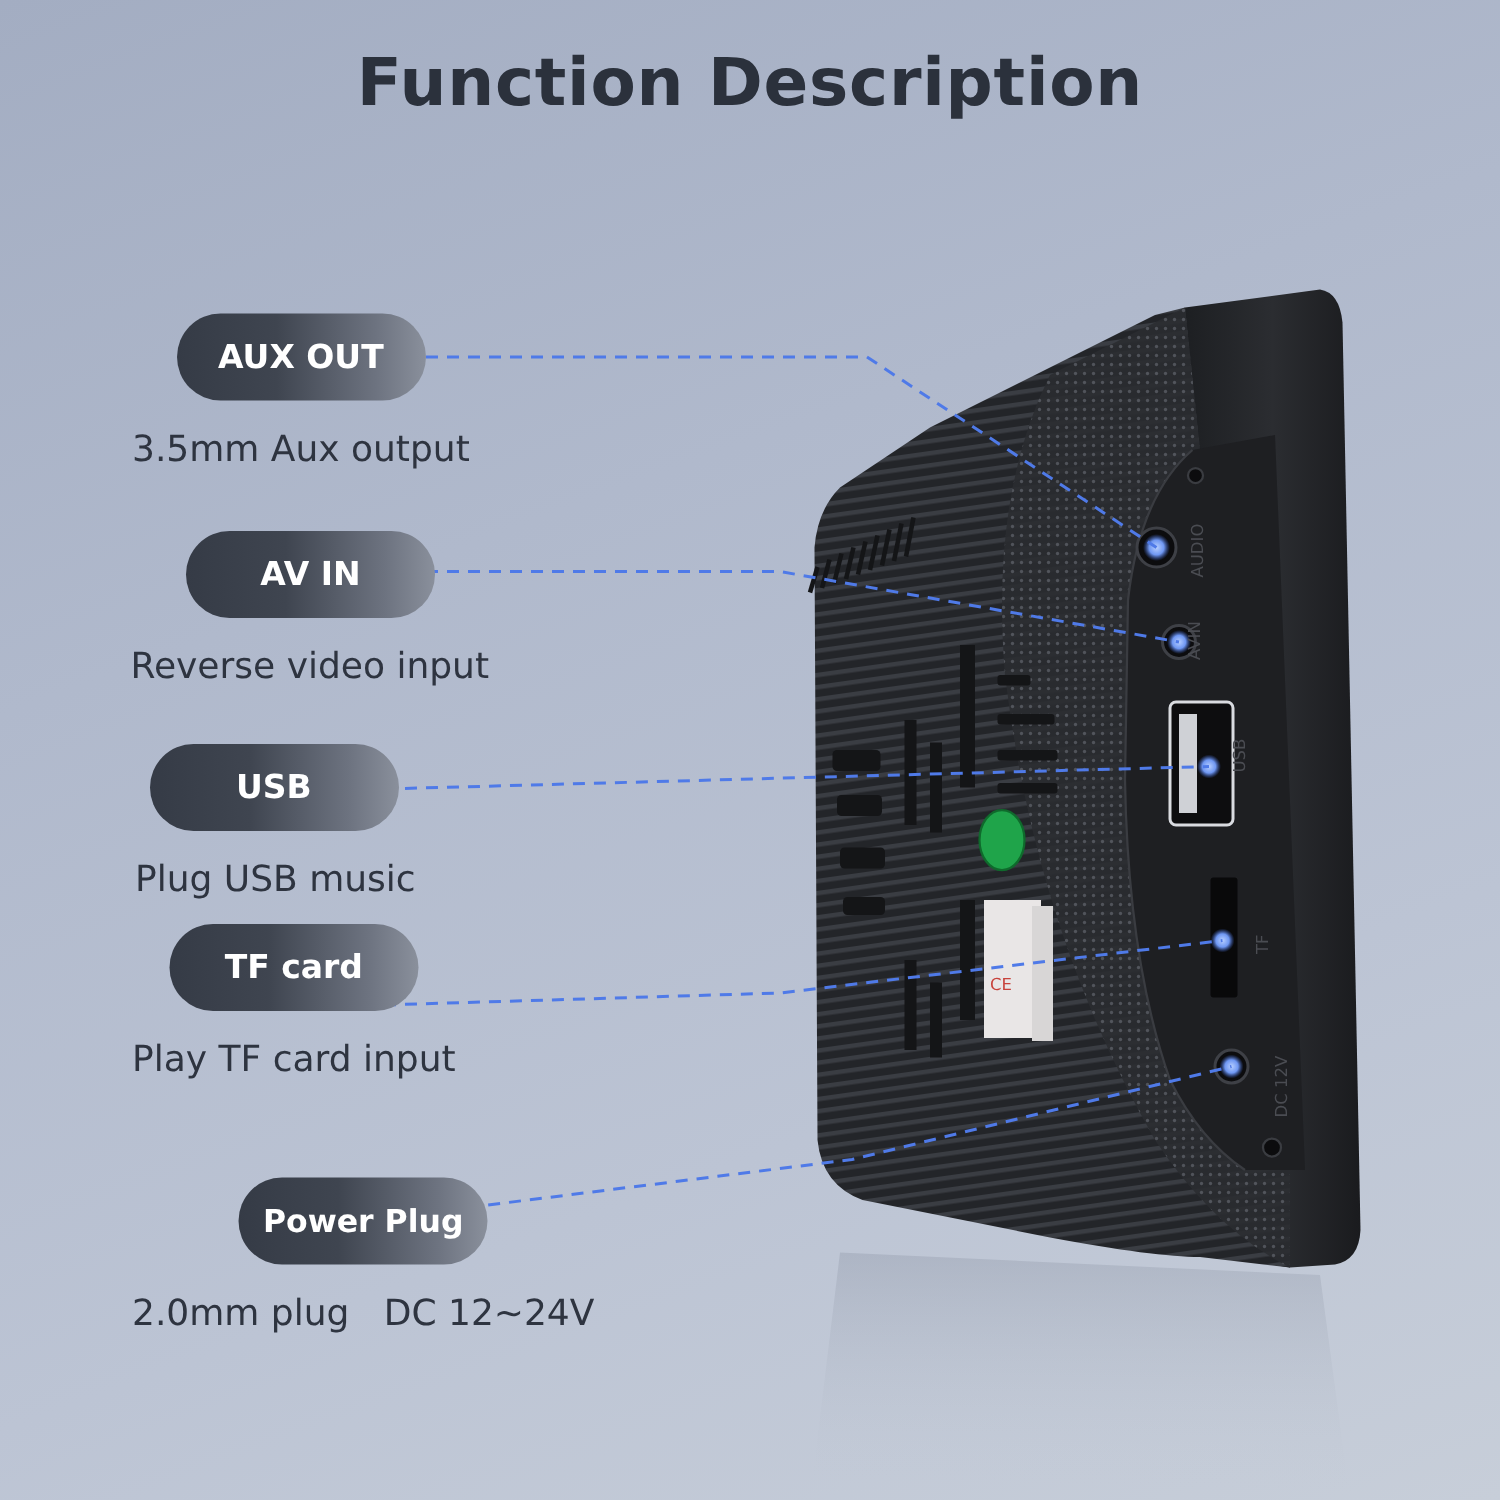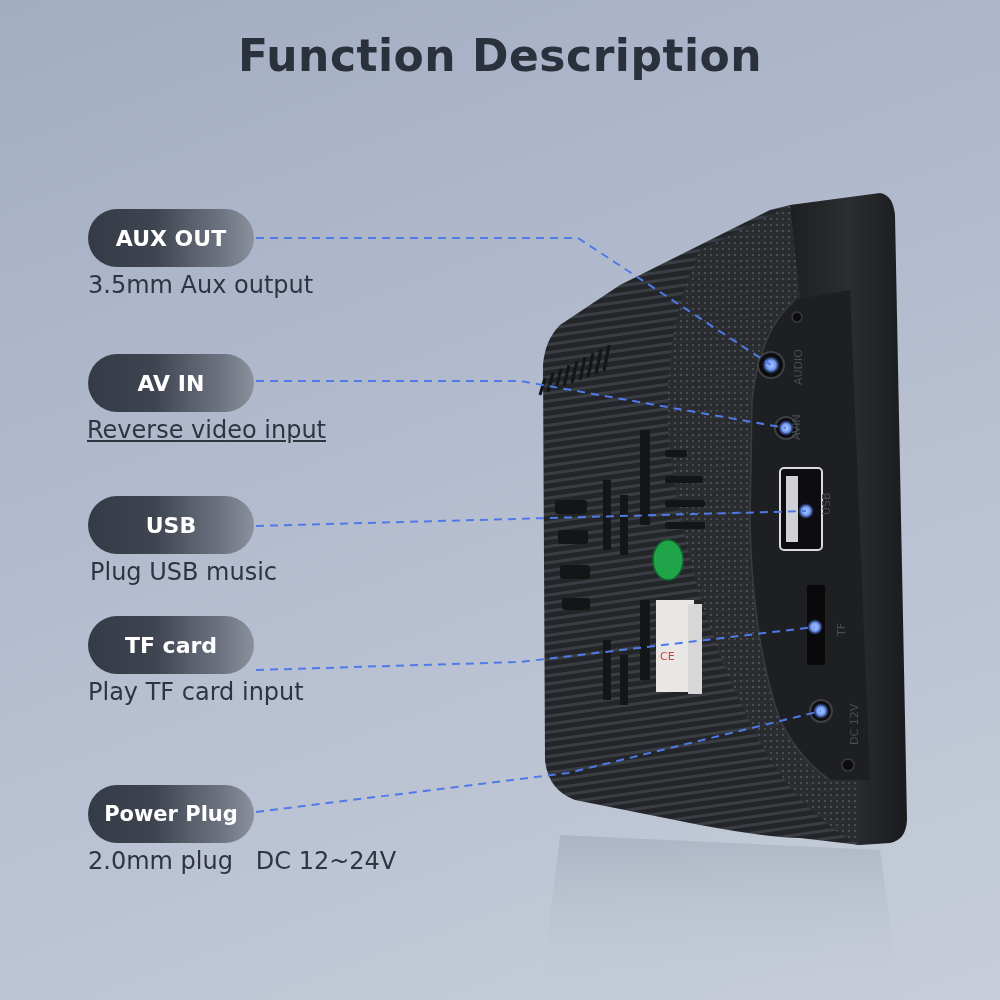--- a/index.html
+++ b/index.html
@@ -39,56 +39,57 @@
     .device svg {
       position: absolute;
       left: 0;
       top: 0;
     }
 
     
     .feature {
       position: absolute;
       left: 88px;
+      text-align: center;
     }
     .pill {
       display: inline-flex;
       align-items: center;
       justify-content: center;
       height: 58px;
       border-radius: 29px;
       background: linear-gradient(90deg, #353b46 0%, #3f4550 40%, #6d7380 80%, #8a909c 100%);
       color: #ffffff;
       font-family: "DejaVu Sans", sans-serif;
       font-weight: bold;
       font-size: 22px;
       box-sizing: border-box;
       padding: 0 14px;
       cursor: default;
     }
     .feature-desc {
-      margin-top: 4px;
+      margin-top: 18px;
       font-family: "DejaVu Sans", sans-serif;
       font-size: 24px;
       color: #2e3440;
       white-space: pre;
     }
     .f-aux  { top: 209px; }
     .f-aux .pill  { width: 166px; }
     .f-av   { top: 354px; }
     .f-av .pill   { width: 166px; }
     .f-usb  { top: 496px; }
     .f-usb .pill  { width: 166px; }
     .f-tf   { top: 616px; }
     .f-tf .pill   { width: 166px; }
     .f-pwr  { top: 785px; left: 88px; }
     .f-pwr .pill  { width: 166px; font-size: 21px; padding: 2px 8px; }
 
     .f-aux .feature-desc { margin-left: 0; }
-    .f-av .feature-desc { margin-left: -1px; text-decoration: underline; }
+    .f-av .feature-desc { margin-left: -1px; }
     .f-usb .feature-desc { margin-left: 2px; }
     .f-tf .feature-desc { margin-left: 0; }
     .f-pwr .feature-desc { margin-left: 0; }
 
     .leader-layer {
       position: absolute;
       left: 0;
       top: 0;
       pointer-events: none;
     }

